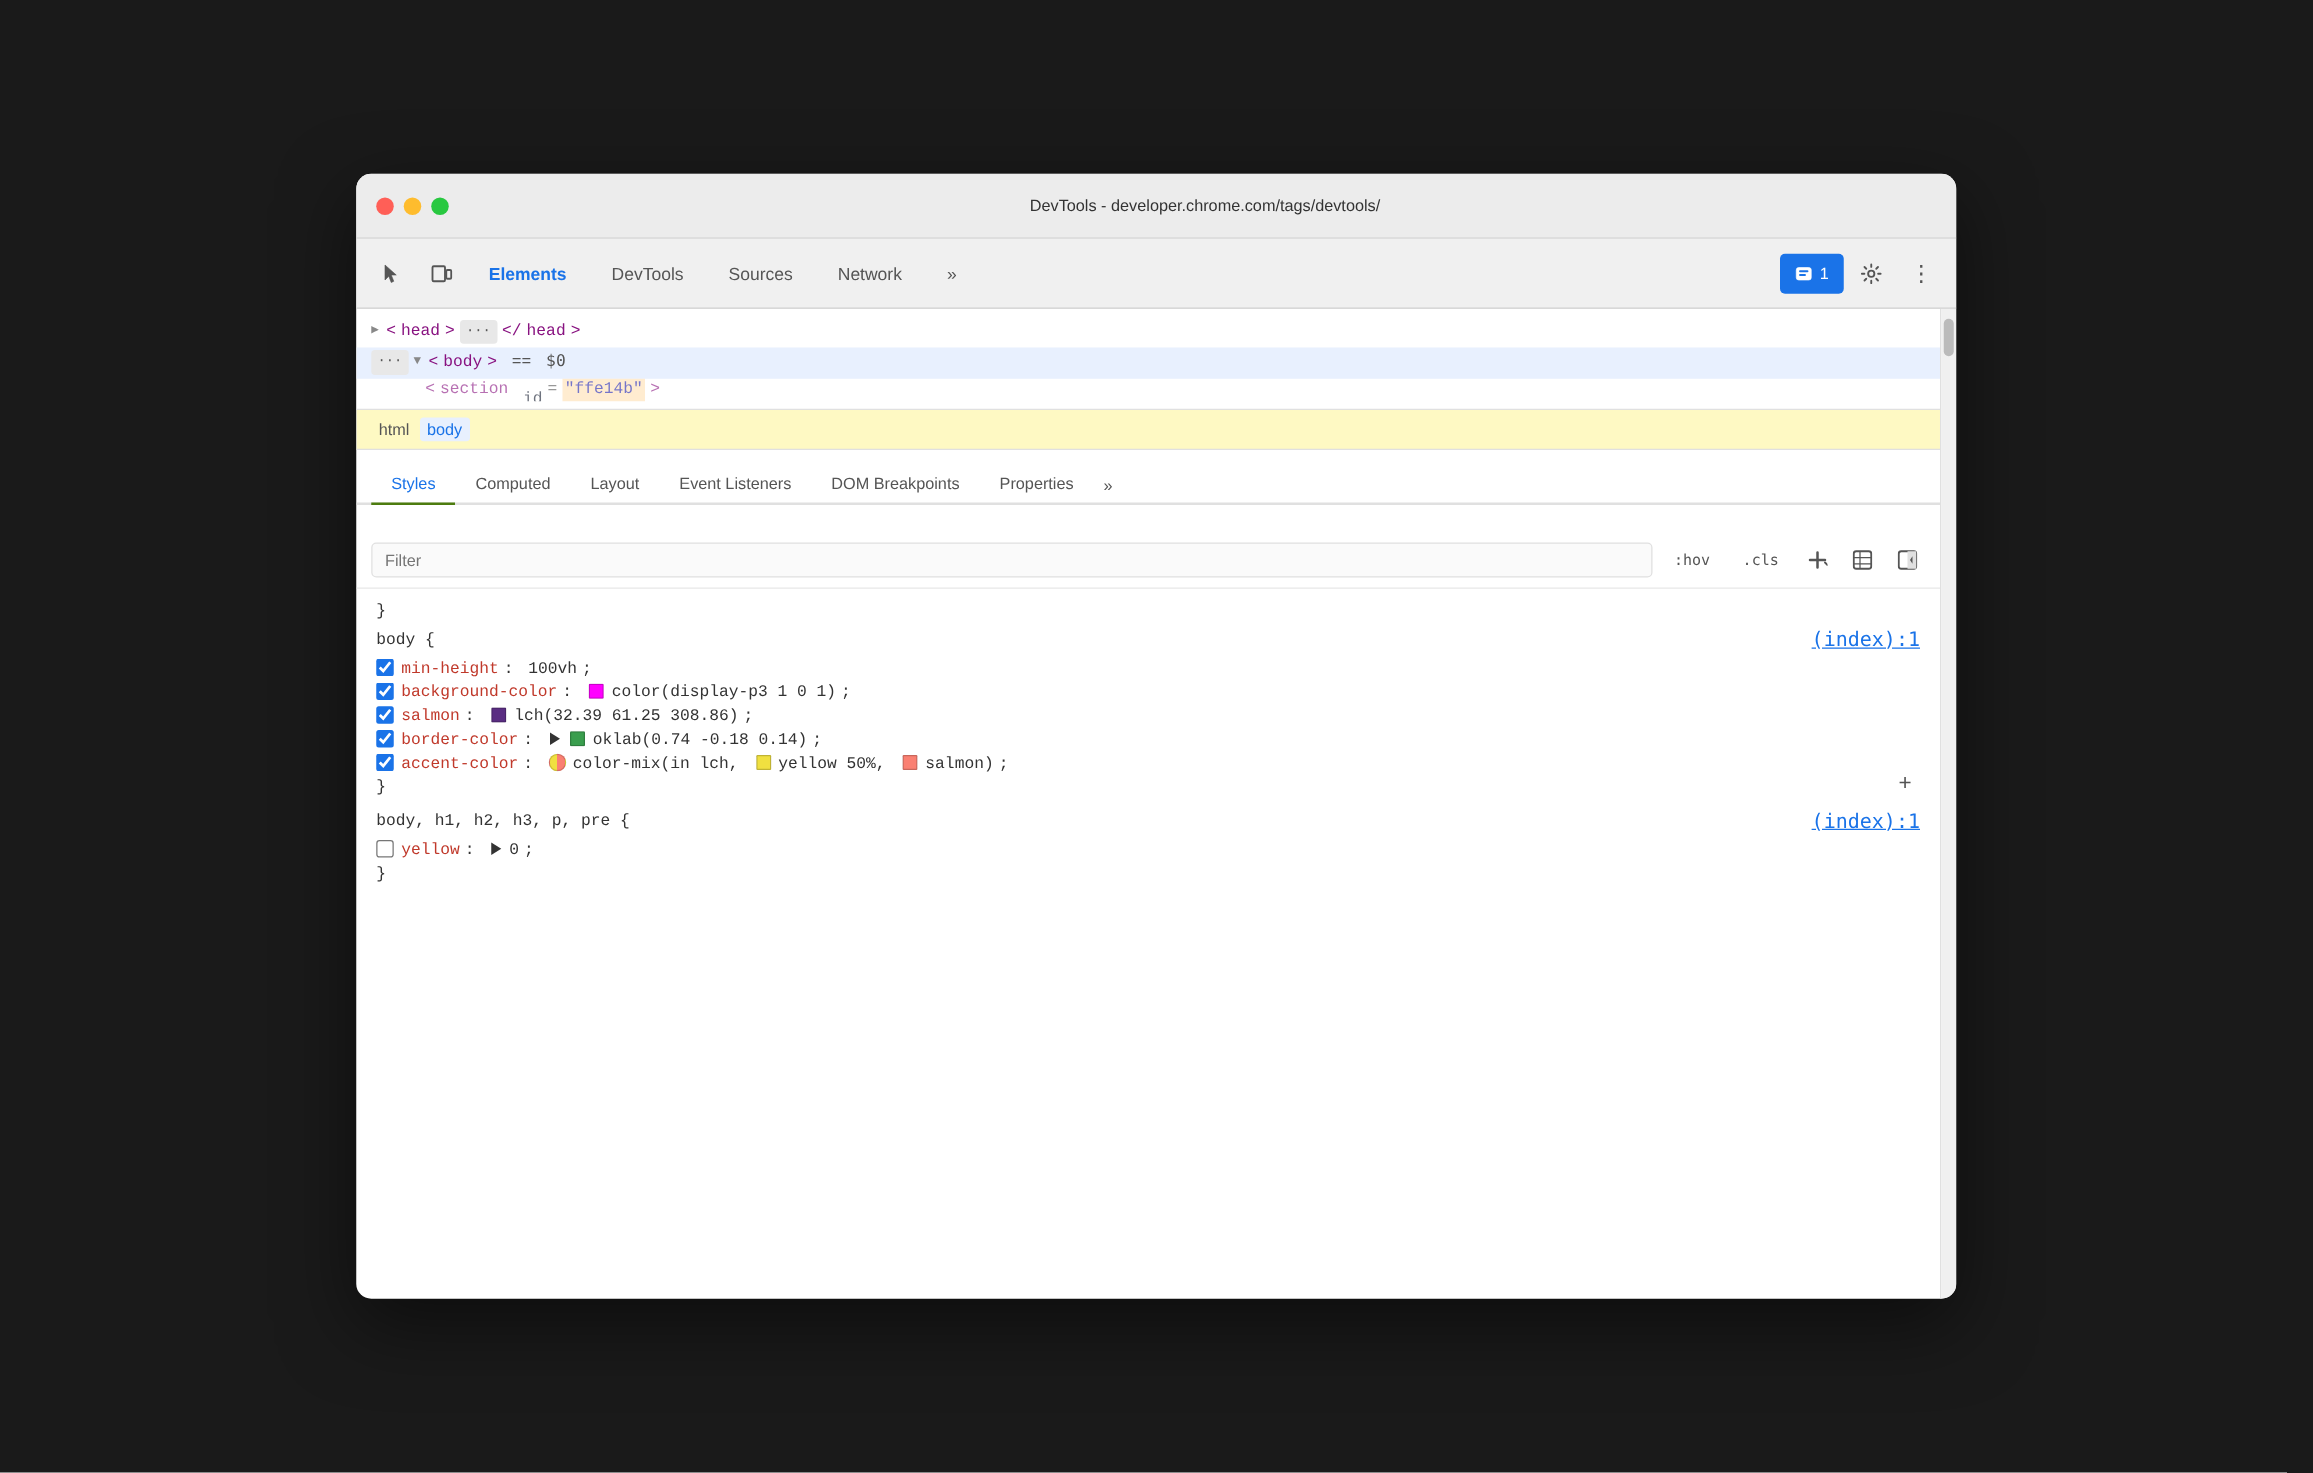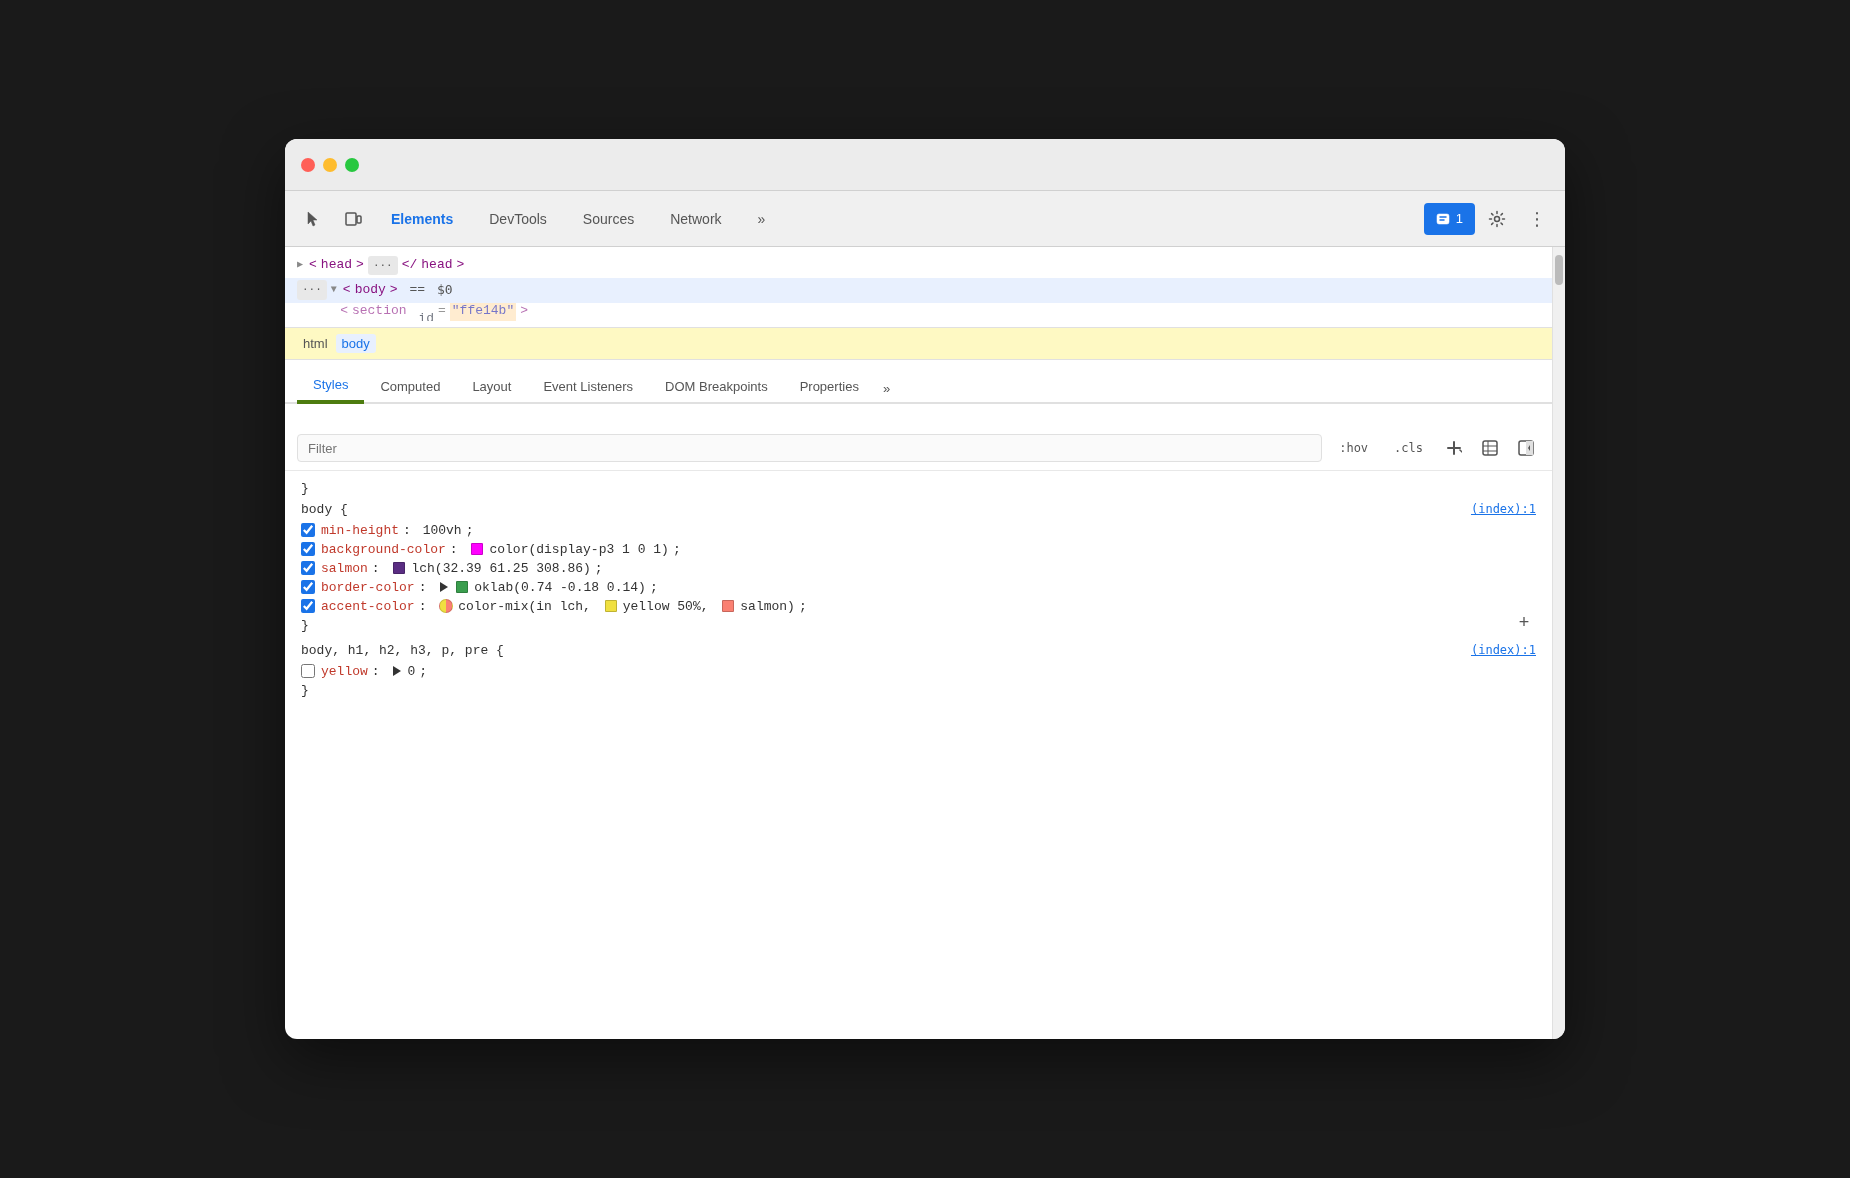--- a/index.html
+++ b/index.html
@@ -202,21 +202,21 @@
       cursor: pointer;
       border: none;
       background: none;
       border-bottom: 2px solid transparent;
       margin-bottom: -2px;
       white-space: nowrap;
     }
 
     .styles-tab.active {
       color: #1a73e8;
-      border-bottom: 4px solid #4d7c0f;
+      border-bottom: 2px solid #4d7c0f;
       font-weight: 500;
     }
 
     .styles-tab-more {
       padding: 8px 8px;
       font-size: 13px;
       color: #555;
       cursor: pointer;
       border: none;
       background: none;
@@ -294,21 +294,21 @@
       align-items: center;
     }
 
     .css-selector {
       color: #333;
       font-weight: 400;
     }
 
     .css-source-link {
       color: #1a73e8;
-      font-size: 12px;
+      font-size: 16px;
       cursor: pointer;
       text-decoration: underline;
       font-family: 'Menlo', monospace;
     }
 
     .css-property-row {
       padding: 2px 16px 2px 36px;
       display: flex;
       align-items: center;
       gap: 4px;
@@ -419,20 +419,21 @@
 <body>
 
 <div class="window">
 
   <div class="title-bar">
     <div class="traffic-lights">
       <div class="traffic-light red"></div>
       <div class="traffic-light yellow"></div>
       <div class="traffic-light green"></div>
     </div>
+    <div class="title-text">DevTools - developer.chrome.com/tags/devtools/</div>
   </div>
 
   <div class="devtools-tabs">
     <button class="dt-icon-btn">
       <svg width="18" height="18" viewBox="0 0 18 18" fill="none" xmlns="http://www.w3.org/2000/svg">
         <path d="M4 2L4 14L7 11L9 16L11 15L9 10L13 10Z" fill="#555" stroke="#555" stroke-width="0.5"></path>
       </svg>
     </button>
     <button class="dt-icon-btn">
       <svg width="18" height="18" viewBox="0 0 18 18" fill="none">

